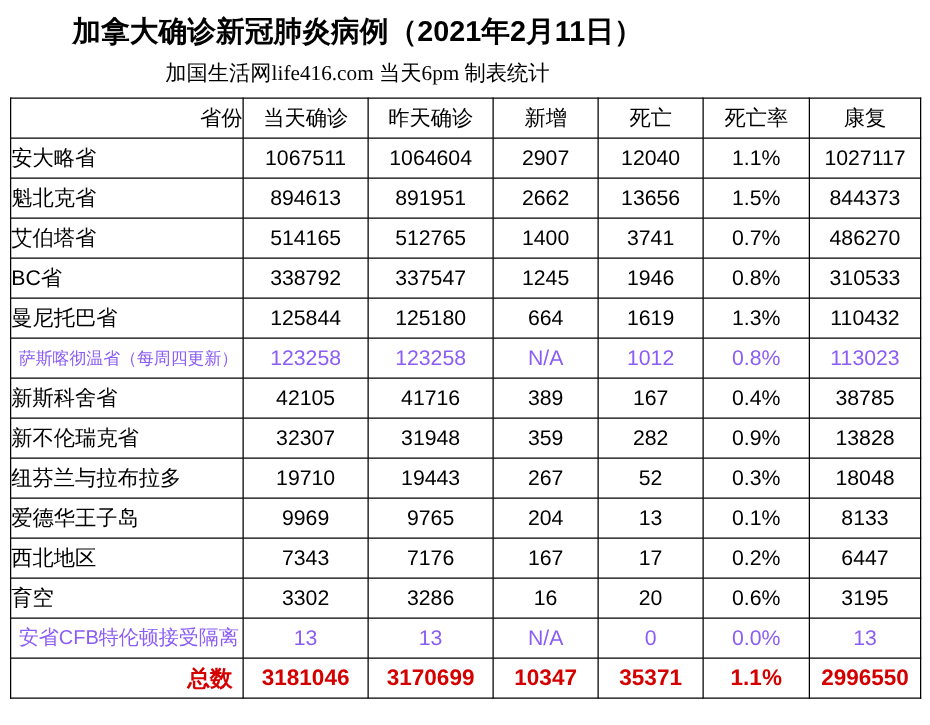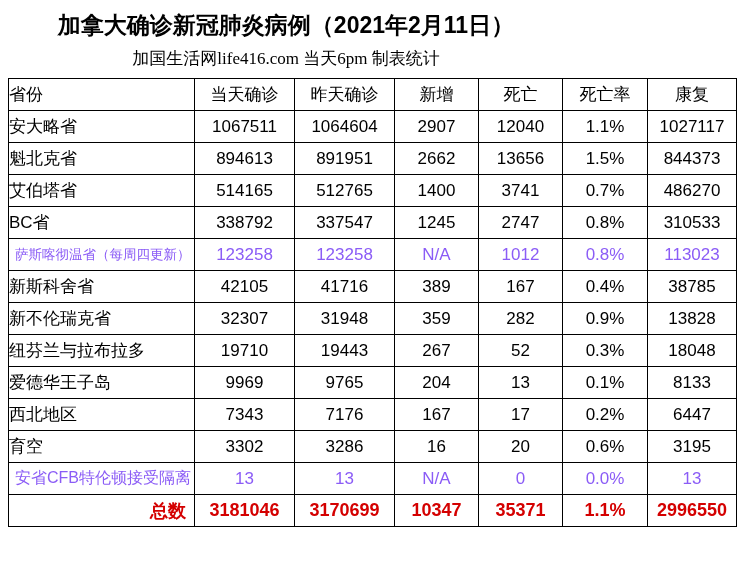--- a/index.html
+++ b/index.html
@@ -51,21 +51,21 @@
     vertical-align: middle;
     font-family: "Liberation Sans", sans-serif;
   }
   th.col-head {
     font-weight: bold;
     text-align: center;
     font-size: 17.5px;
     height: 32px;
   }
   th.col-head.province {
-    text-align: left;
+    text-align: right;
   }
   td.prov {
     text-align: left;
     padding-left: 8px;
     font-size: 17.5px;
     margin-top: 16px;
   }
   td.num {
     text-align: center;
     font-size: 17px;
@@ -154,23 +154,32 @@
         <td class="num">1400</td>
         <td class="num">3741</td>
         <td class="num">0.7%</td>
         <td class="num">486270</td>
       </tr>
       <tr>
         <td class="prov">BC省</td>
         <td class="num">338792</td>
         <td class="num">337547</td>
         <td class="num">1245</td>
-        <td class="num">2747</td>
+        <td class="num">1946</td>
         <td class="num">0.8%</td>
         <td class="num">310533</td>
+      </tr>
+      <tr>
+        <td class="prov">曼尼托巴省</td>
+        <td class="num">125844</td>
+        <td class="num">125180</td>
+        <td class="num">664</td>
+        <td class="num">1619</td>
+        <td class="num">1.3%</td>
+        <td class="num">110432</td>
       </tr>
       <tr class="muted">
         <td class="prov small">萨斯喀彻温省（每周四更新）</td>
         <td class="num">123258</td>
         <td class="num">123258</td>
         <td class="num">N/A</td>
         <td class="num">1012</td>
         <td class="num">0.8%</td>
         <td class="num">113023</td>
       </tr>

